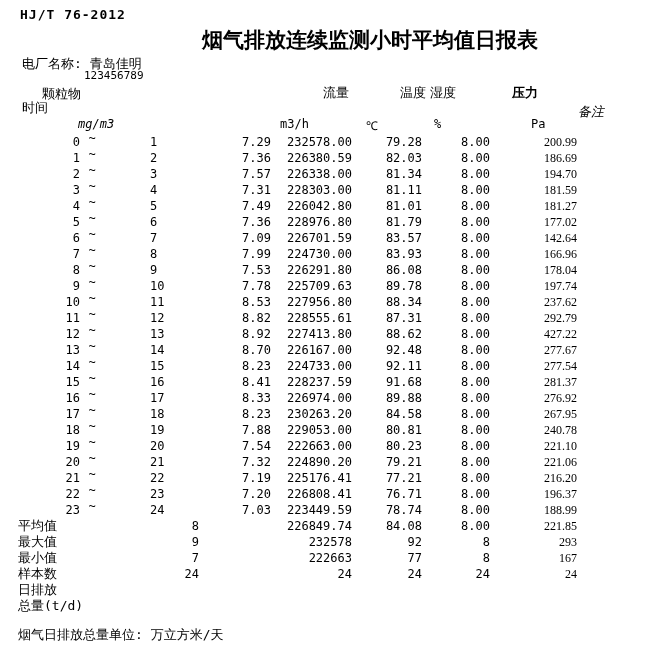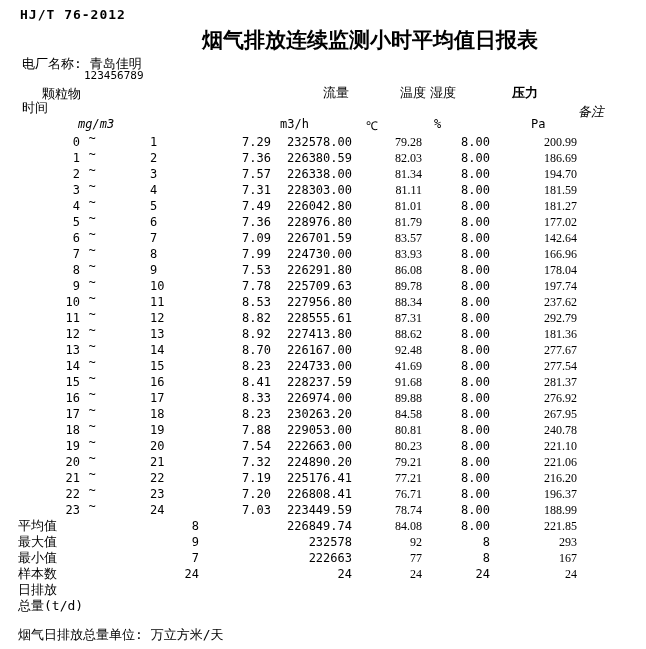--- a/index.html
+++ b/index.html
@@ -34,21 +34,21 @@
   .rows,.summary{position:absolute;left:0;width:646px;}
   .rows{top:134px;height:384px;}
   .summary{top:518px;height:96px;}
   .row{position:absolute;left:0;width:646px;height:16px;}
   .c{position:absolute;font-size:12px;line-height:16px;white-space:pre;}
   .h1{left:30px;width:50px;text-align:right;}
   .tld{left:84px;width:16px;text-align:center;top:-4px;}
   .h2{left:150px;width:40px;text-align:left;}
   .dust{left:191px;width:80px;text-align:right;}
   .flow{left:252px;width:100px;text-align:right;}
-  .temp{left:342px;width:80px;text-align:right;font-family:Liberation Serif, serif;}
+  .temp{left:342px;width:80px;text-align:right;}
   .hum{left:420px;width:70px;text-align:right;}
   .press{left:487px;width:90px;text-align:right;font-family:Liberation Serif, serif;}
   .slabel{left:18px;font-size:13px;}
   .scol1{left:149px;width:50px;text-align:right;}
   .footer{left:18px;top:626px;font-size:13px;}
 </style>
 </head>
 <body>
 
 <div class="page">
@@ -196,39 +196,39 @@
         <span class="c press">292.79</span>
       </div>
       <div class="row" style="top: 192px;">
         <span class="c h1">12</span>
         <span class="c tld">~</span>
         <span class="c h2">13</span>
         <span class="c dust">8.92</span>
         <span class="c flow">227413.80</span>
         <span class="c temp">88.62</span>
         <span class="c hum">8.00</span>
-        <span class="c press">181.36</span>
+        <span class="c press">427.22</span>
       </div>
       <div class="row" style="top: 208px;">
         <span class="c h1">13</span>
         <span class="c tld">~</span>
         <span class="c h2">14</span>
         <span class="c dust">8.70</span>
         <span class="c flow">226167.00</span>
         <span class="c temp">92.48</span>
         <span class="c hum">8.00</span>
         <span class="c press">277.67</span>
       </div>
       <div class="row" style="top: 224px;">
         <span class="c h1">14</span>
         <span class="c tld">~</span>
         <span class="c h2">15</span>
         <span class="c dust">8.23</span>
         <span class="c flow">224733.00</span>
-        <span class="c temp">41.69</span>
+        <span class="c temp">92.11</span>
         <span class="c hum">8.00</span>
         <span class="c press">277.54</span>
       </div>
       <div class="row" style="top: 240px;">
         <span class="c h1">15</span>
         <span class="c tld">~</span>
         <span class="c h2">16</span>
         <span class="c dust">8.41</span>
         <span class="c flow">228237.59</span>
         <span class="c temp">91.68</span>

